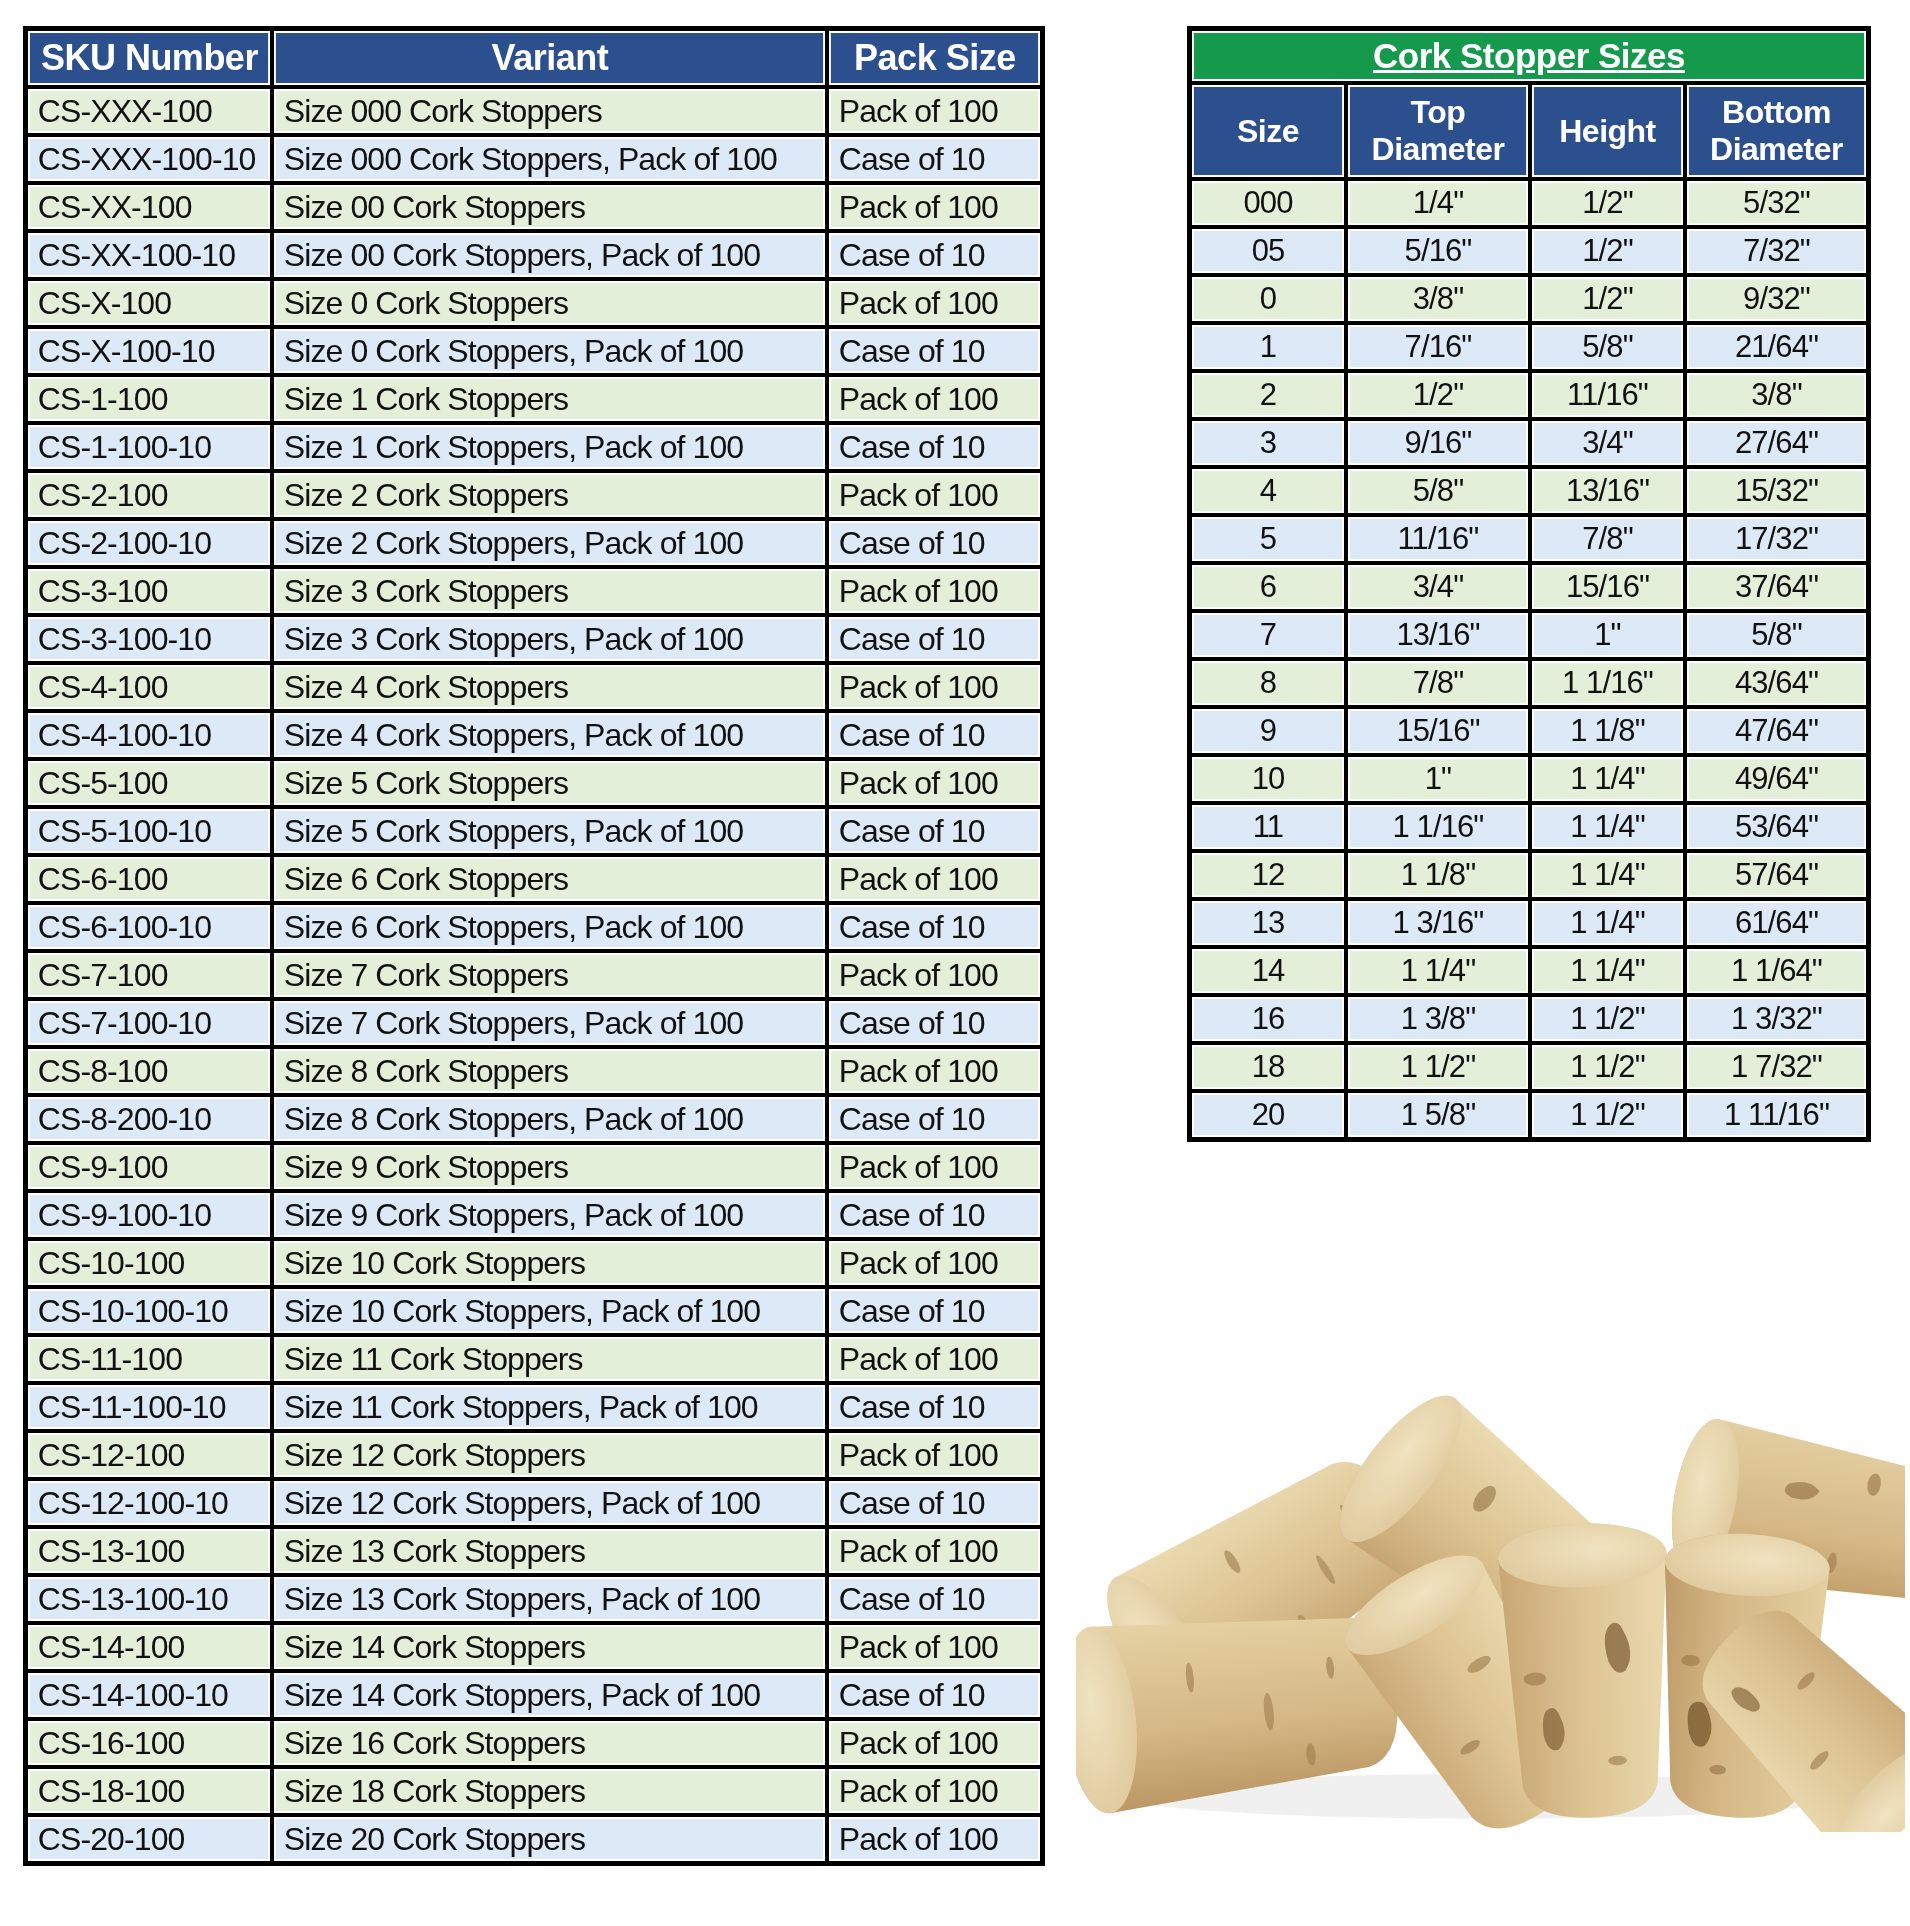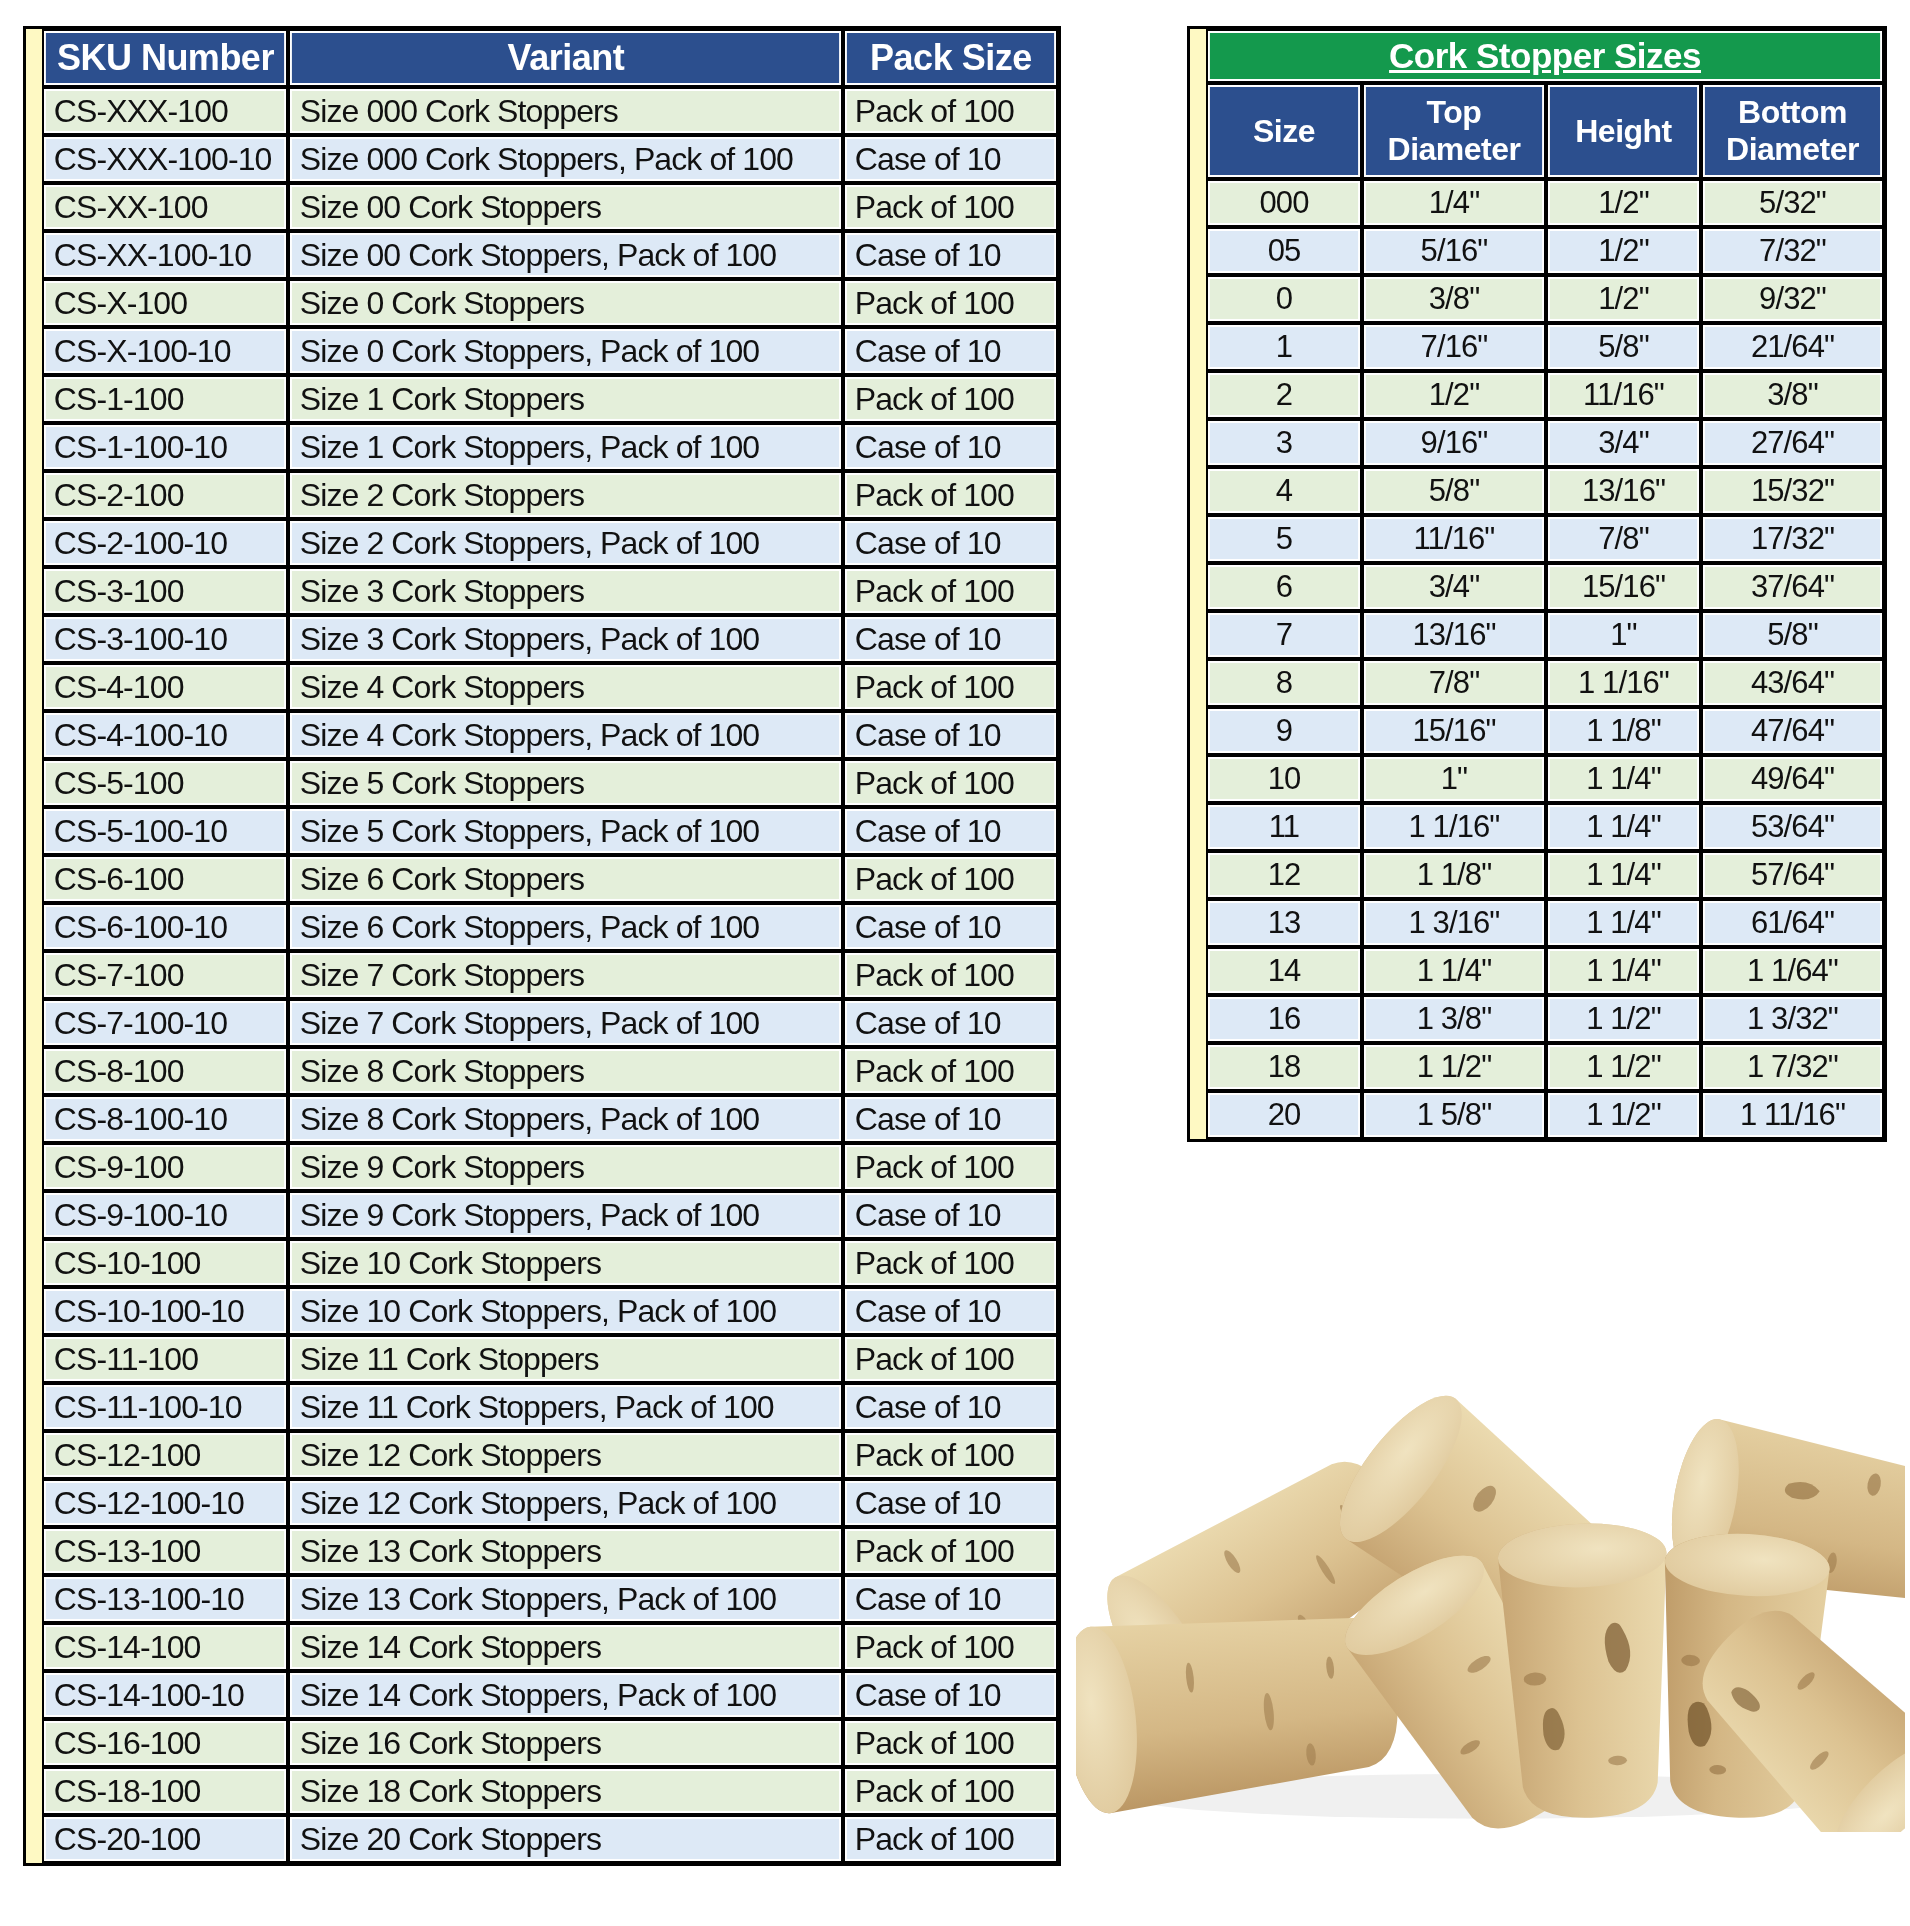--- a/index.html
+++ b/index.html
@@ -11,23 +11,22 @@
     position: relative;
     overflow: hidden;
     font-family: "Liberation Sans", "DejaVu Sans", sans-serif;
   }
 
   
   table.sheet {
     border-collapse: separate;
     border-spacing: 0;
     table-layout: fixed;
-    background: #fef9c3;
+    background: #7dd3fc;
     border: 3.7px solid #000;
-    padding-left: 16px;
   }
   table.sheet td, table.sheet th {
     box-sizing: border-box;
     border: 2.8px solid #000;
     box-shadow: inset 0 0 0 1.9px #ffffff; 
     overflow: hidden;
     white-space: nowrap;
   }
 
   
@@ -220,21 +219,21 @@
         <td>CS-7-100-10</td>
         <td>Size 7 Cork Stoppers, Pack of 100</td>
         <td>Case of 10</td>
       </tr>
       <tr class="alt-green">
         <td>CS-8-100</td>
         <td>Size 8 Cork Stoppers</td>
         <td>Pack of 100</td>
       </tr>
       <tr class="alt-blue">
-        <td>CS-8-100-10</td>
+        <td>CS-8-200-10</td>
         <td>Size 8 Cork Stoppers, Pack of 100</td>
         <td>Case of 10</td>
       </tr>
       <tr class="alt-green">
         <td>CS-9-100</td>
         <td>Size 9 Cork Stoppers</td>
         <td>Pack of 100</td>
       </tr>
       <tr class="alt-blue">
         <td>CS-9-100-10</td>

